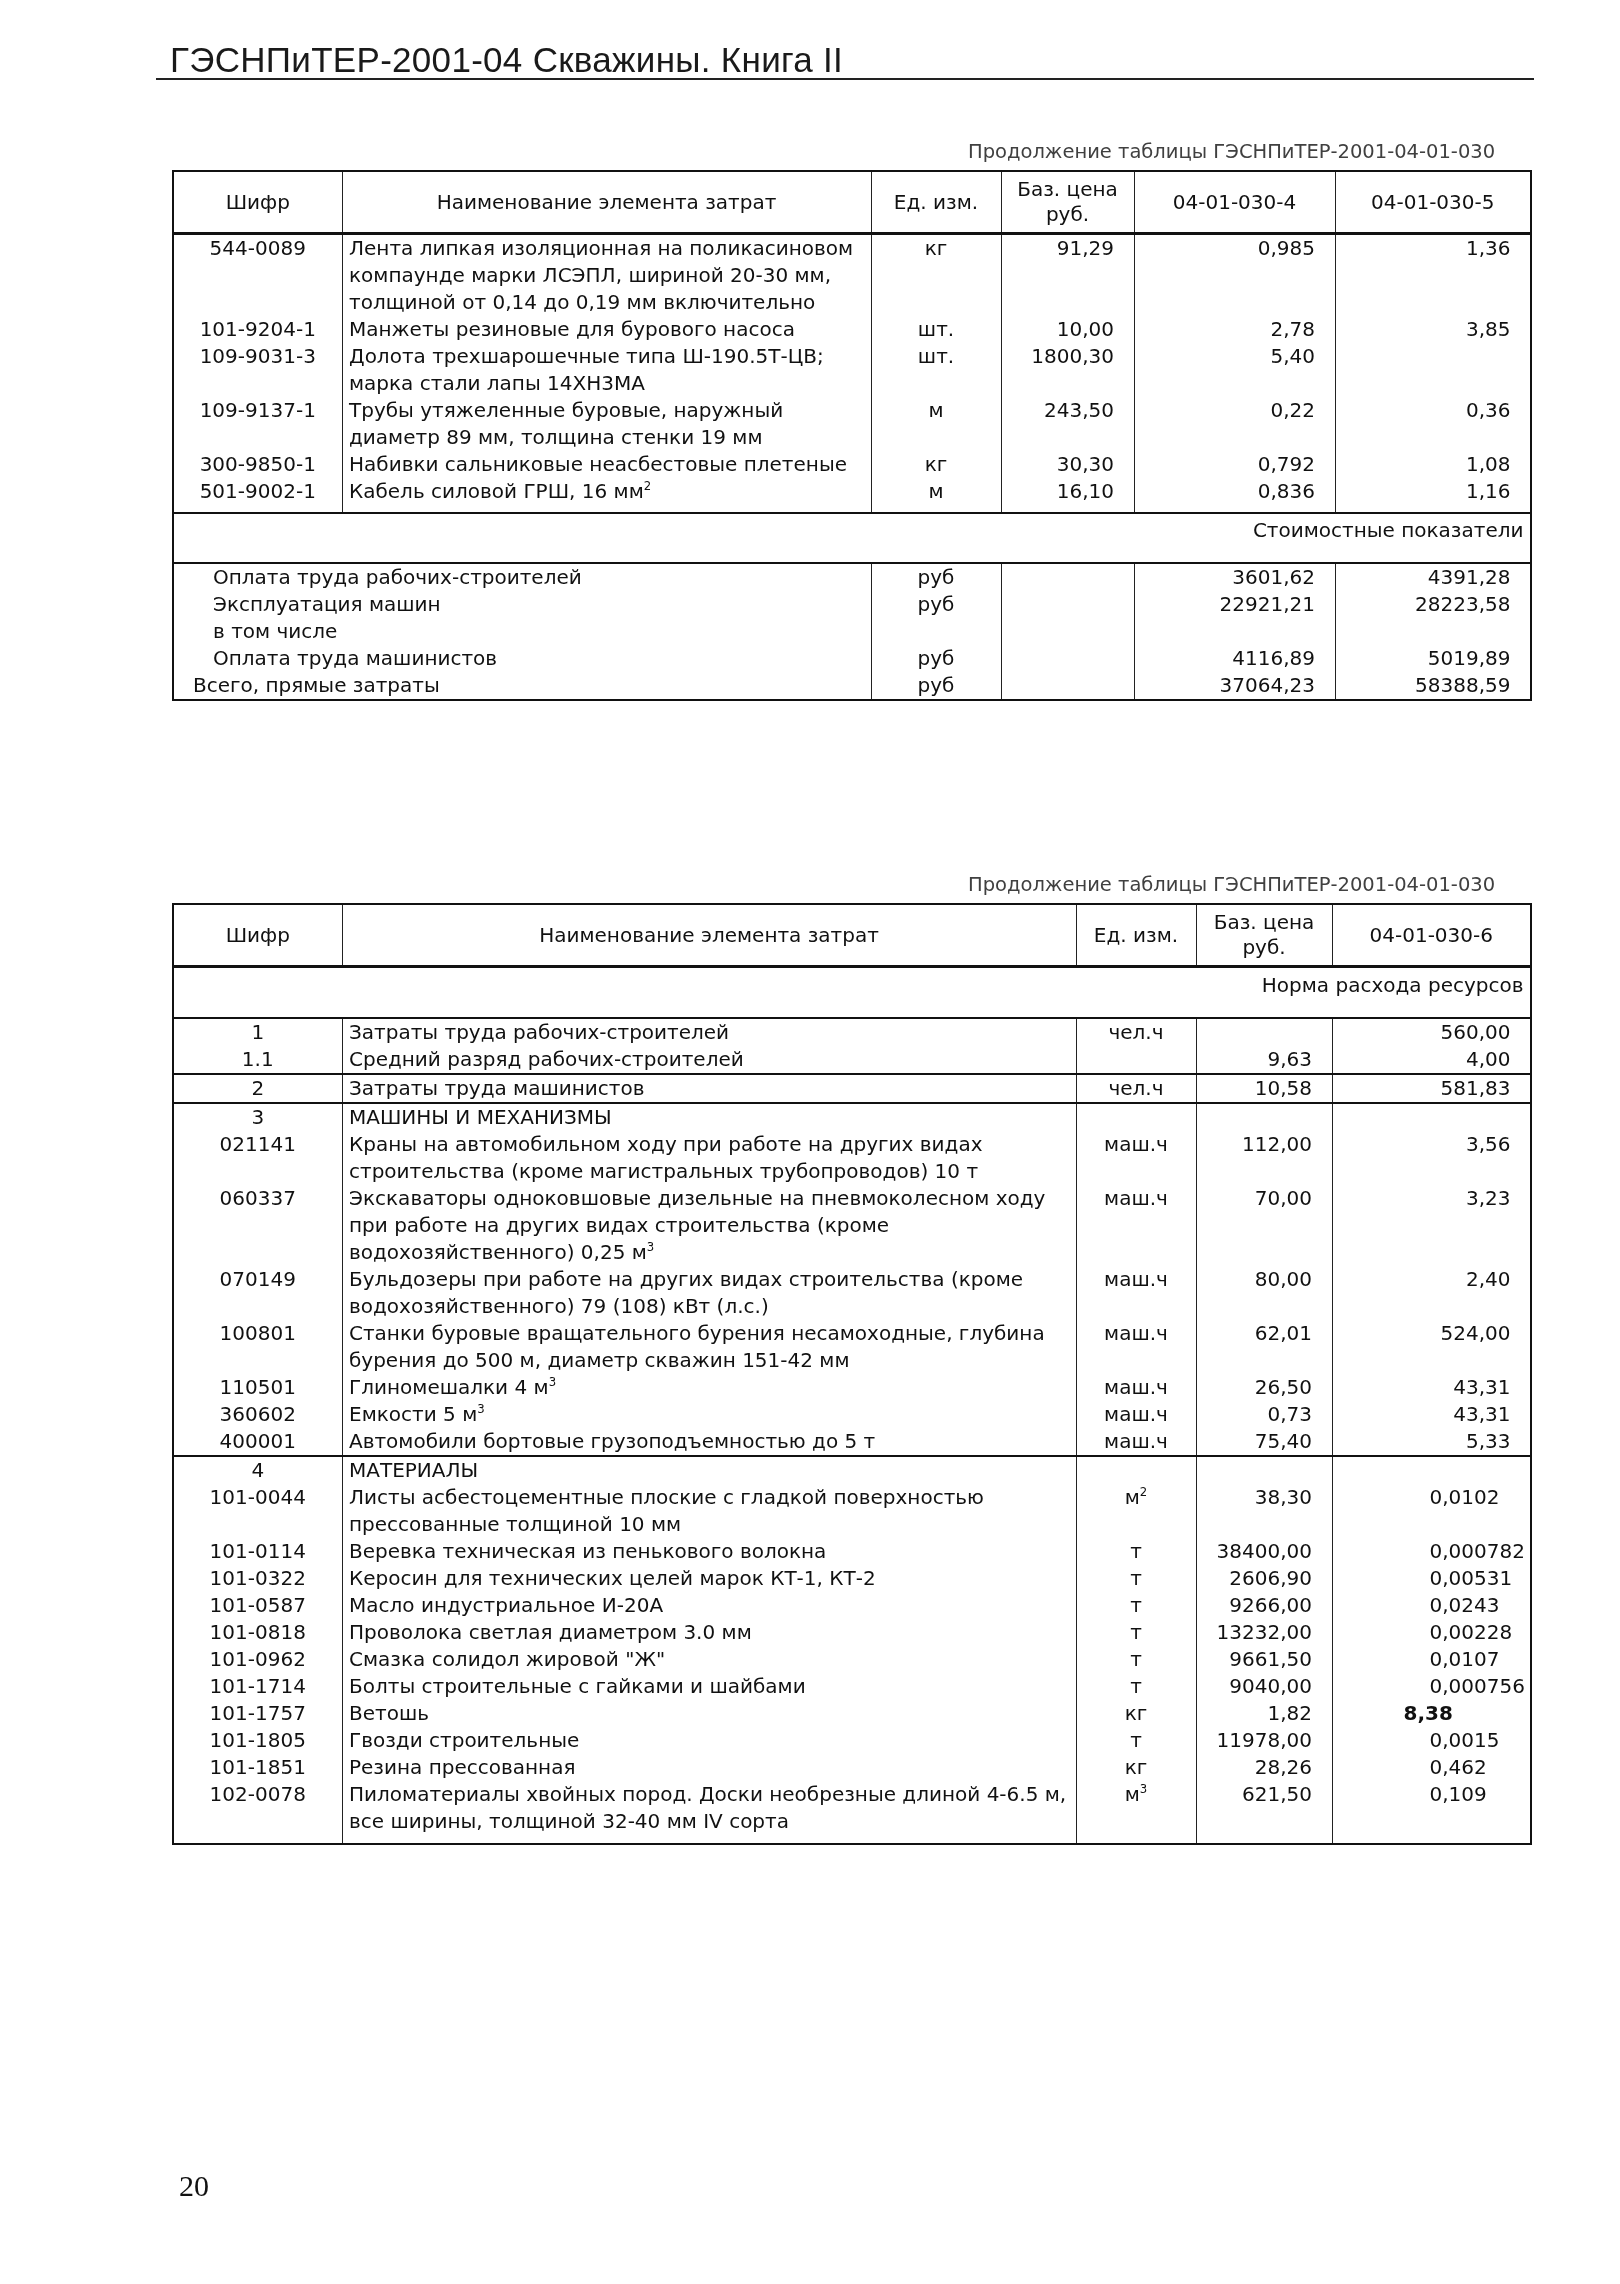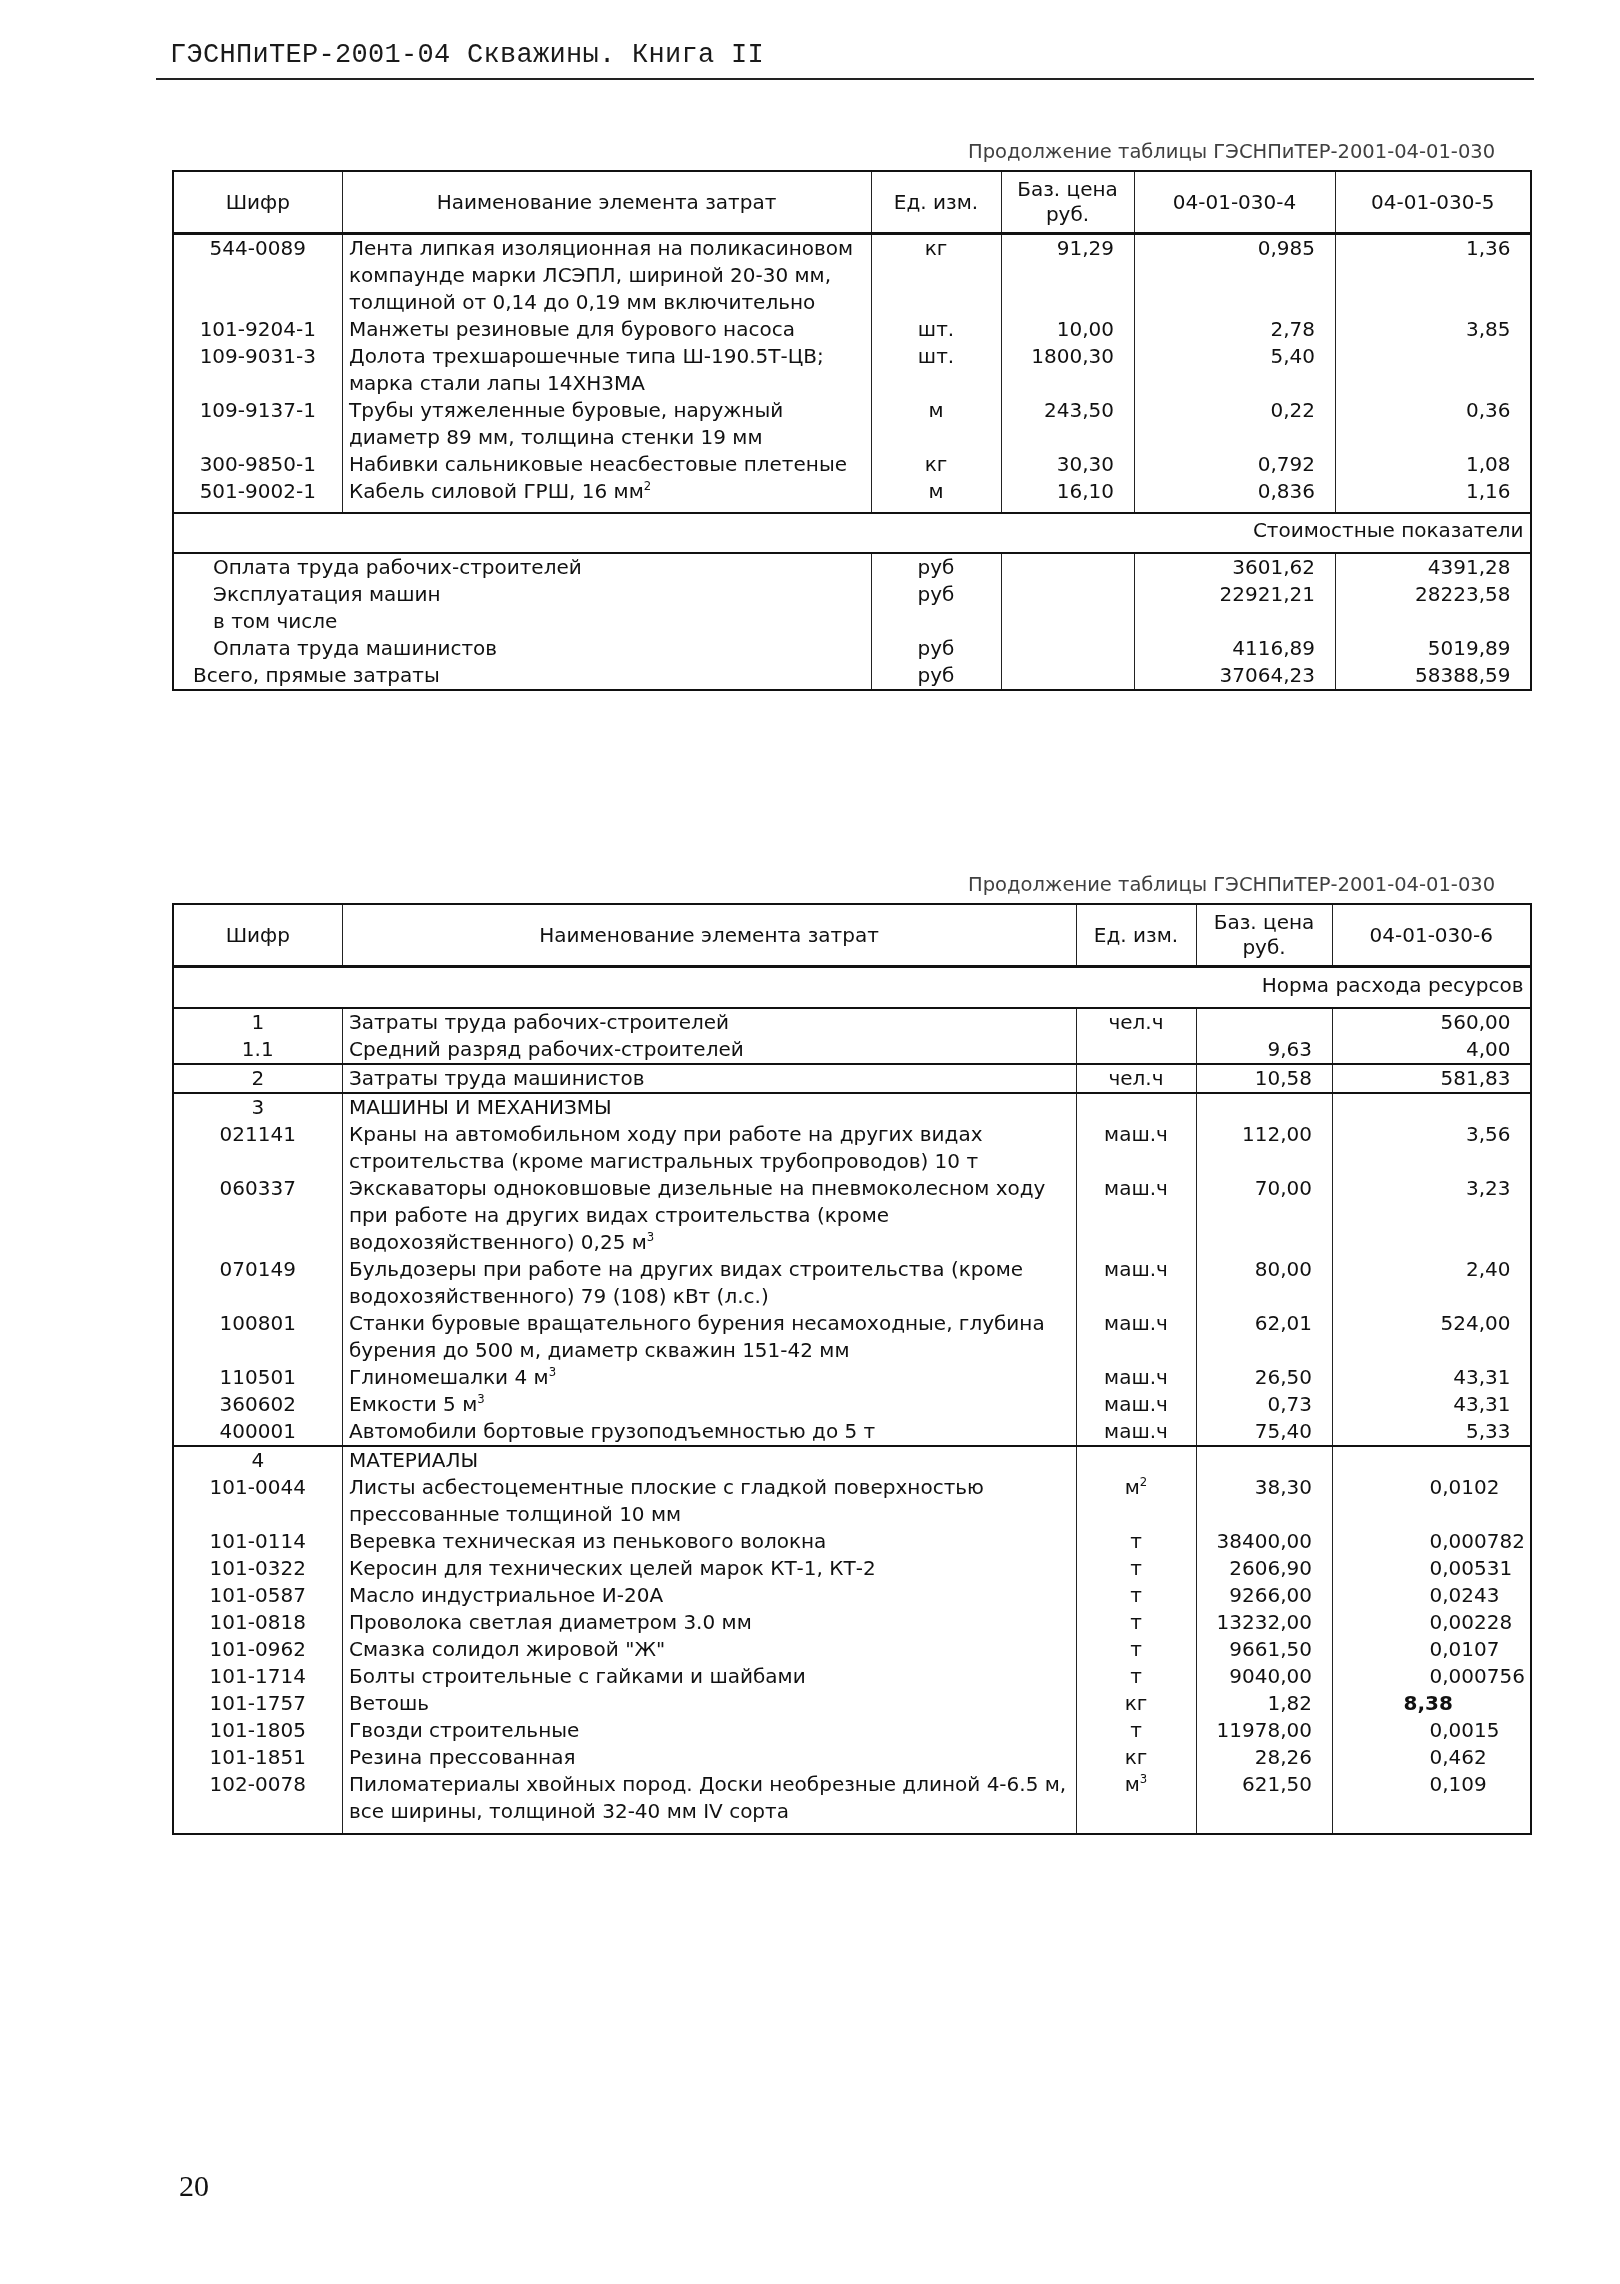--- a/index.html
+++ b/index.html
@@ -1,28 +1,28 @@
 <!DOCTYPE html>
 <html style="font-size:10.4px"><head>
 <meta charset="utf-8">
 <style>
   html, body { margin:0; padding:0; background:#ffffff; }
   body { width:1620px; height:2284px; position:relative; color:#111; font-family:"DejaVu Sans", sans-serif; }
-  .running-header { position:absolute; left:170px; top:40px; font-family:Liberation Mono, monospace; font-size:27px; letter-spacing:0.3px; color:#1a1a1a; }
+  .running-header { position:absolute; left:170px; top:40px; font-family:Liberation Sans, sans-serif; font-size:35px; letter-spacing:0.3px; color:#1a1a1a; }
   .header-rule { position:absolute; left:156px; top:78px; width:1378px; height:1.9px; background:#222; }
   .caption { position:absolute; font-size:19.5px; color:#404040; white-space:nowrap; }
   table.grid { position:absolute; border-collapse:collapse; table-layout:fixed; font-size:20px; line-height:27px; }
   table.grid td, table.grid th { border-left:1.3px solid #222; border-right:1.3px solid #222; padding:0 6.5px; vertical-align:top; font-weight:normal; }
   table.grid { border:2.6px solid #111; }
   table.grid thead th { border:1.3px solid #222; border-bottom:3.2px solid #111; vertical-align:middle; text-align:center; height:60px; line-height:25px; }
   .c { text-align:center; }
   .r { text-align:right; padding-right:19.5px !important; }
   .b { font-weight:bold; }
   tr.sect-sep td { border-top:2.6px solid #111; }
-  tr.label-row td { text-align:right; padding-top:3.9px; padding-bottom:8px; border-left:none; border-right:none; }
+  tr.label-row td { text-align:right; padding-top:3.9px; padding-bottom:18px; border-left:none; border-right:none; }
   tr.label-row td.last { border-right:1.3px solid #222; }
   .pad-top td { padding-top:6.5px; }
   sup { font-size:11.7px; line-height:0; }
   .page-number { position:absolute; left:179px; top:2169px; font-family:"Liberation Serif", serif; font-size:30px; }
 </style>
 </head>
 <body>
 
 <div class="running-header">ГЭСНПиТЕР-2001-04 Скважины. Книга II</div>
 <div class="header-rule"></div>

